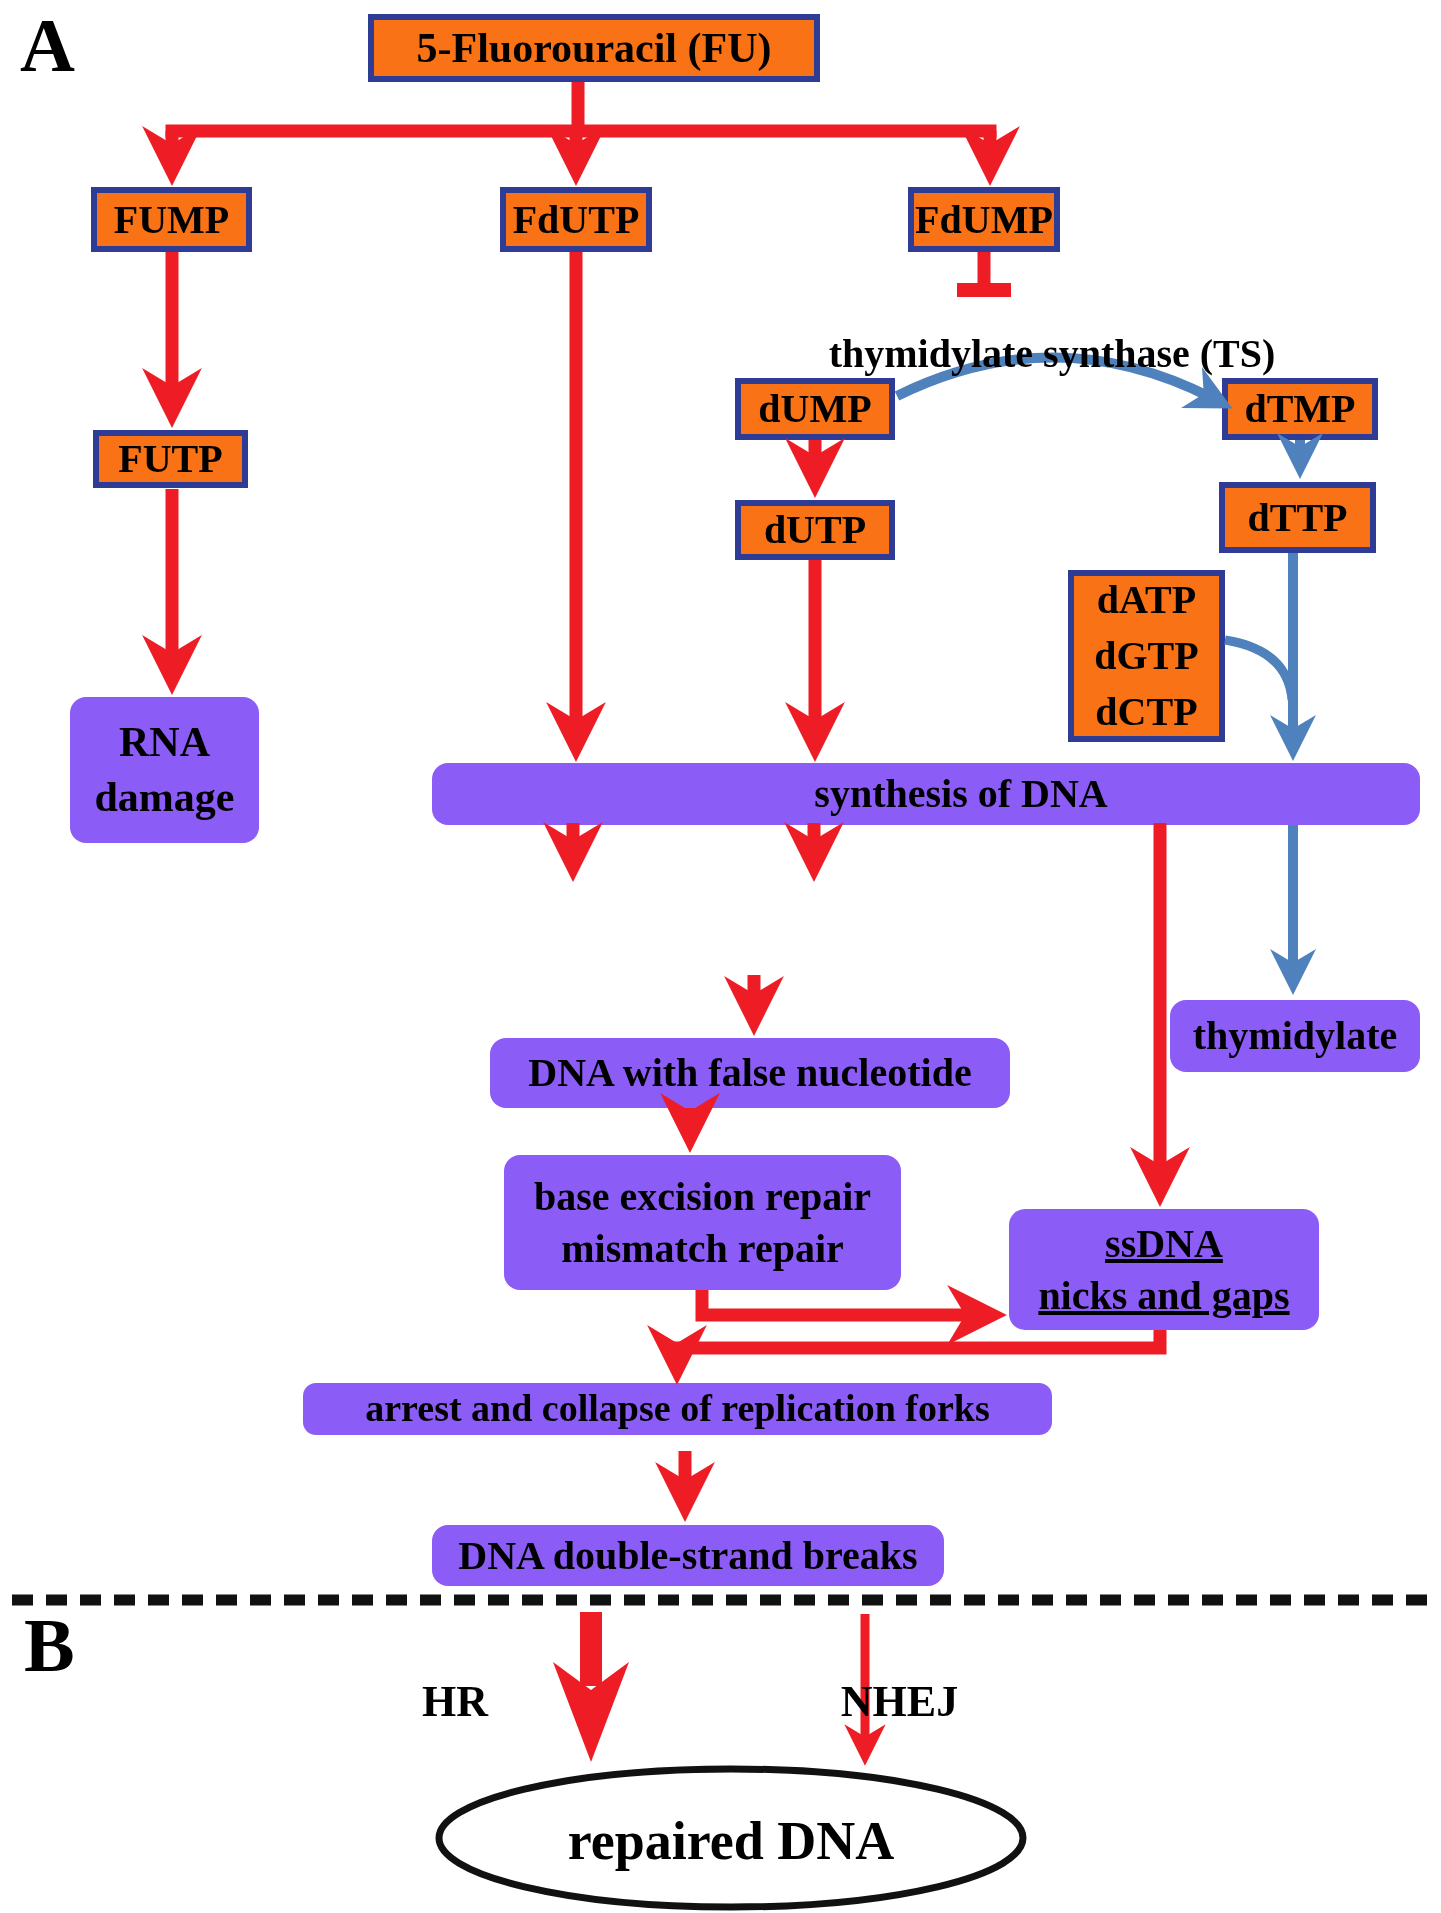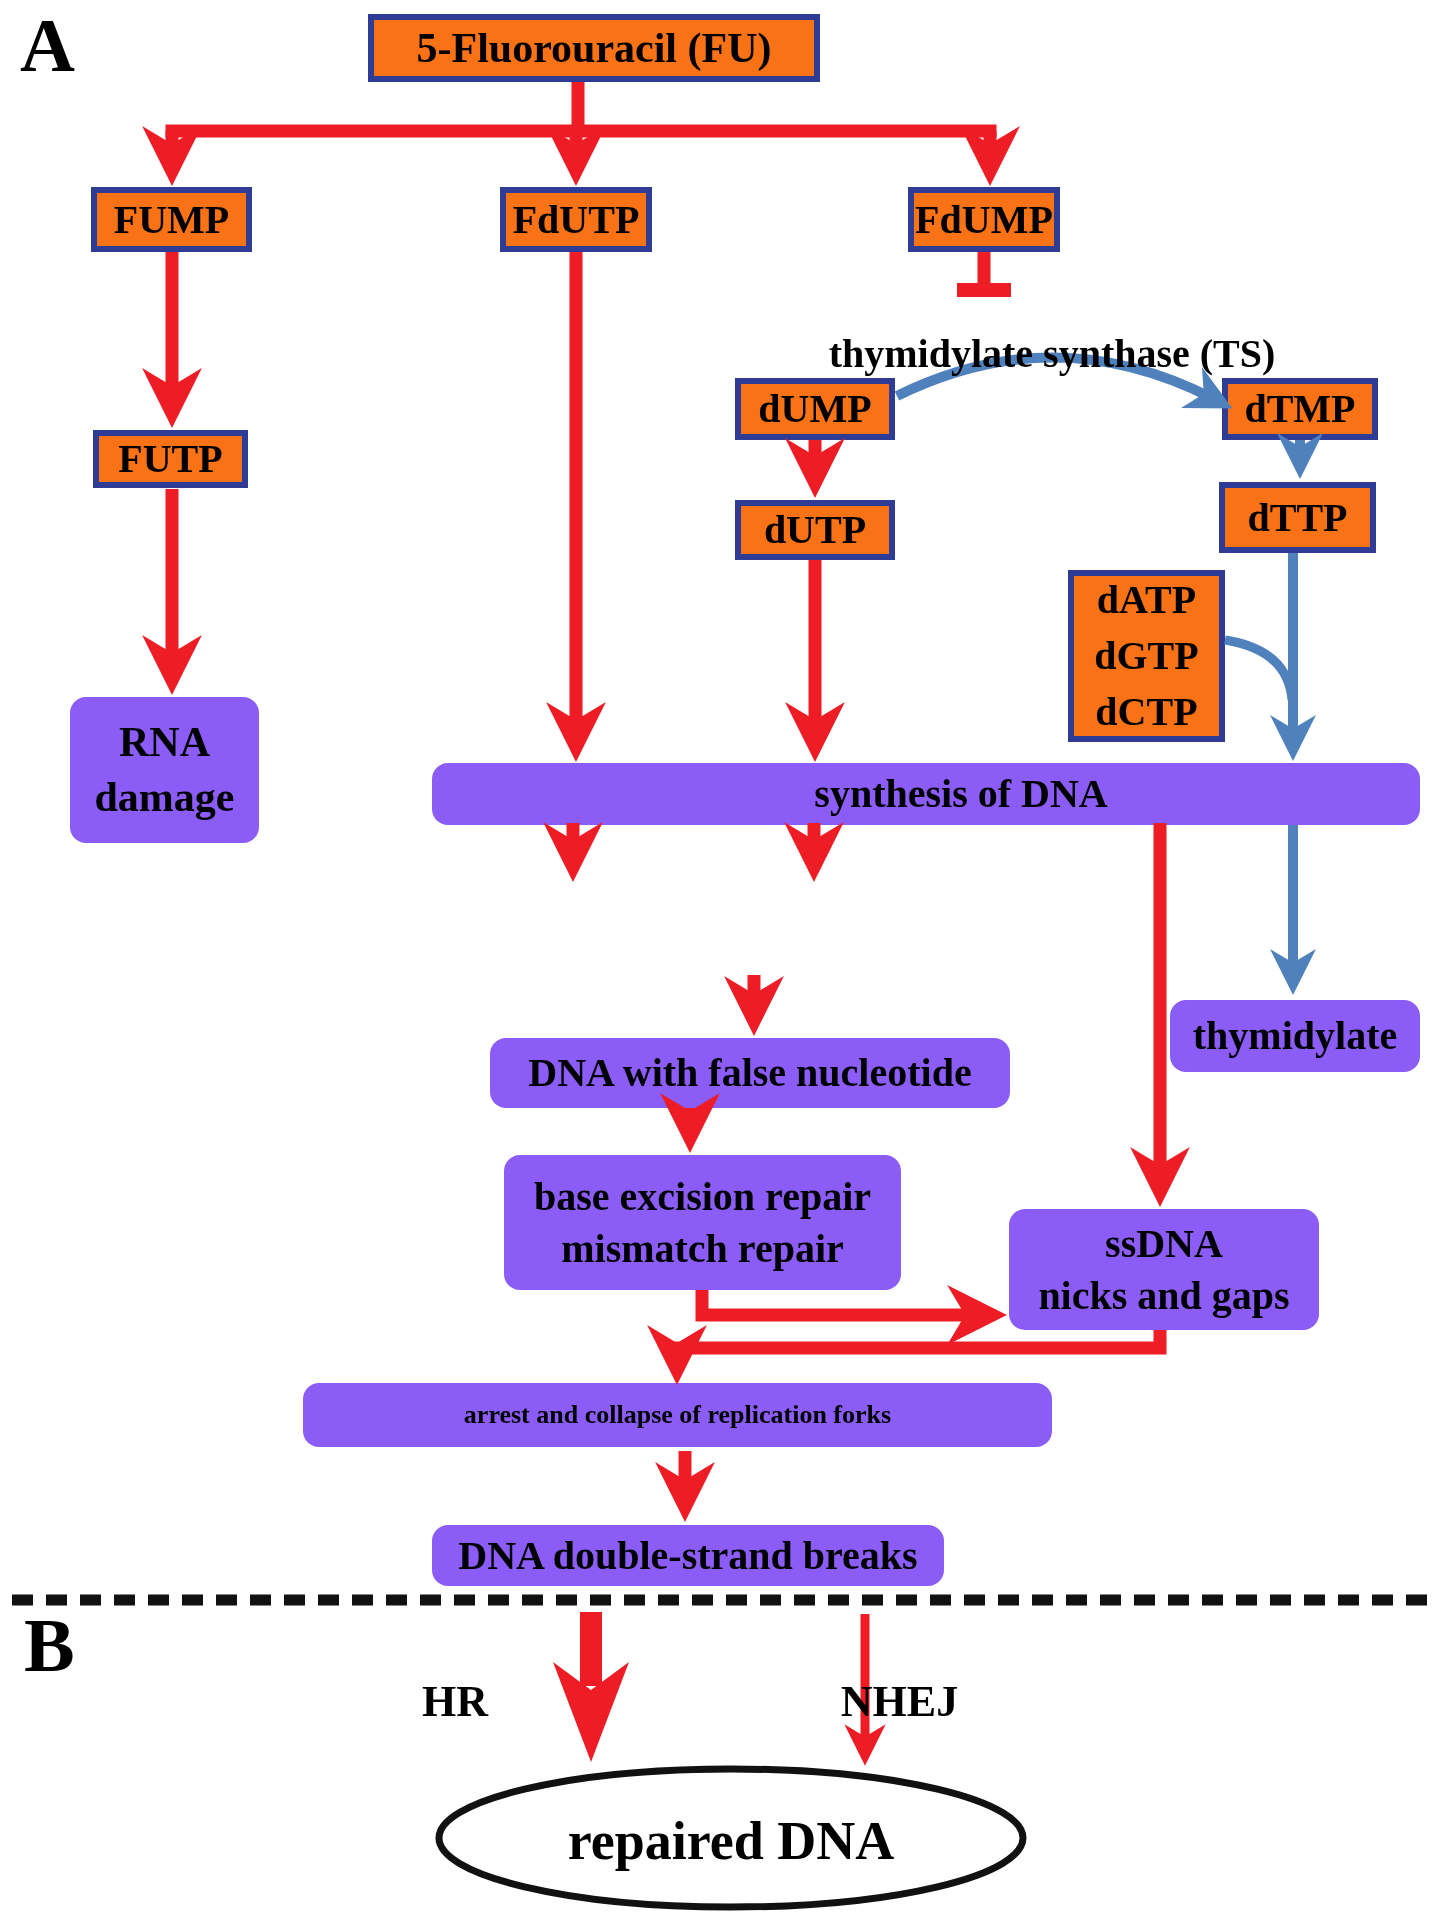--- a/index.html
+++ b/index.html
@@ -34,23 +34,23 @@
   #n-dutp  { left:735px; top:500px; width:160px; height:60px; }
   #n-dttp  { left:1219px;top:482px; width:157px; height:71px; }
   #n-dntps { left:1068px;top:570px; width:157px; height:172px; line-height:1.4; }
 
   
   #n-rna     { left:70px;  top:697px;  width:189px; height:146px; font-size:42px; }
   #n-bar     { left:432px; top:763px;  width:988px; height:62px;  padding-left:70px; }
   #n-misinc  { left:510px; top:883px;  width:455px; height:92px; }
   #n-falsen  { left:490px; top:1038px; width:520px; height:70px; }
   #n-repair  { left:504px; top:1155px; width:397px; height:135px; }
-  #n-ssdna   { left:1009px;top:1209px; width:310px; height:121px; }
+  #n-ssdna   { left:1009px;top:1209px; width:310px; height:121px;text-decoration:underline; }
   #n-repl    { left:1170px;top:1000px; width:250px; height:72px; }
-  #n-arrest  { left:303px; top:1383px; width:749px; height:64px; font-size:26px; }
+  #n-arrest  { left:303px; top:1383px; width:749px; height:52px; font-size:38px;border-radius:13px; }
   #n-dsb     { left:432px; top:1525px; width:512px; height:61px; }
 
   
   #l-a    { left:20px;  top:2px;    font-size:76px; }
   #l-b    { left:24px;  top:1602px; font-size:76px; }
   #l-ts   { left:812px; top:330px;  width:480px; font-size:40px; }
   #l-hr   { left:400px; top:1676px; width:110px; font-size:44px; }
   #l-nhej { left:812px; top:1676px; width:175px; font-size:44px; }
   #l-rep  { left:481px; top:1810px; width:500px; font-size:54px; }
 </style>

